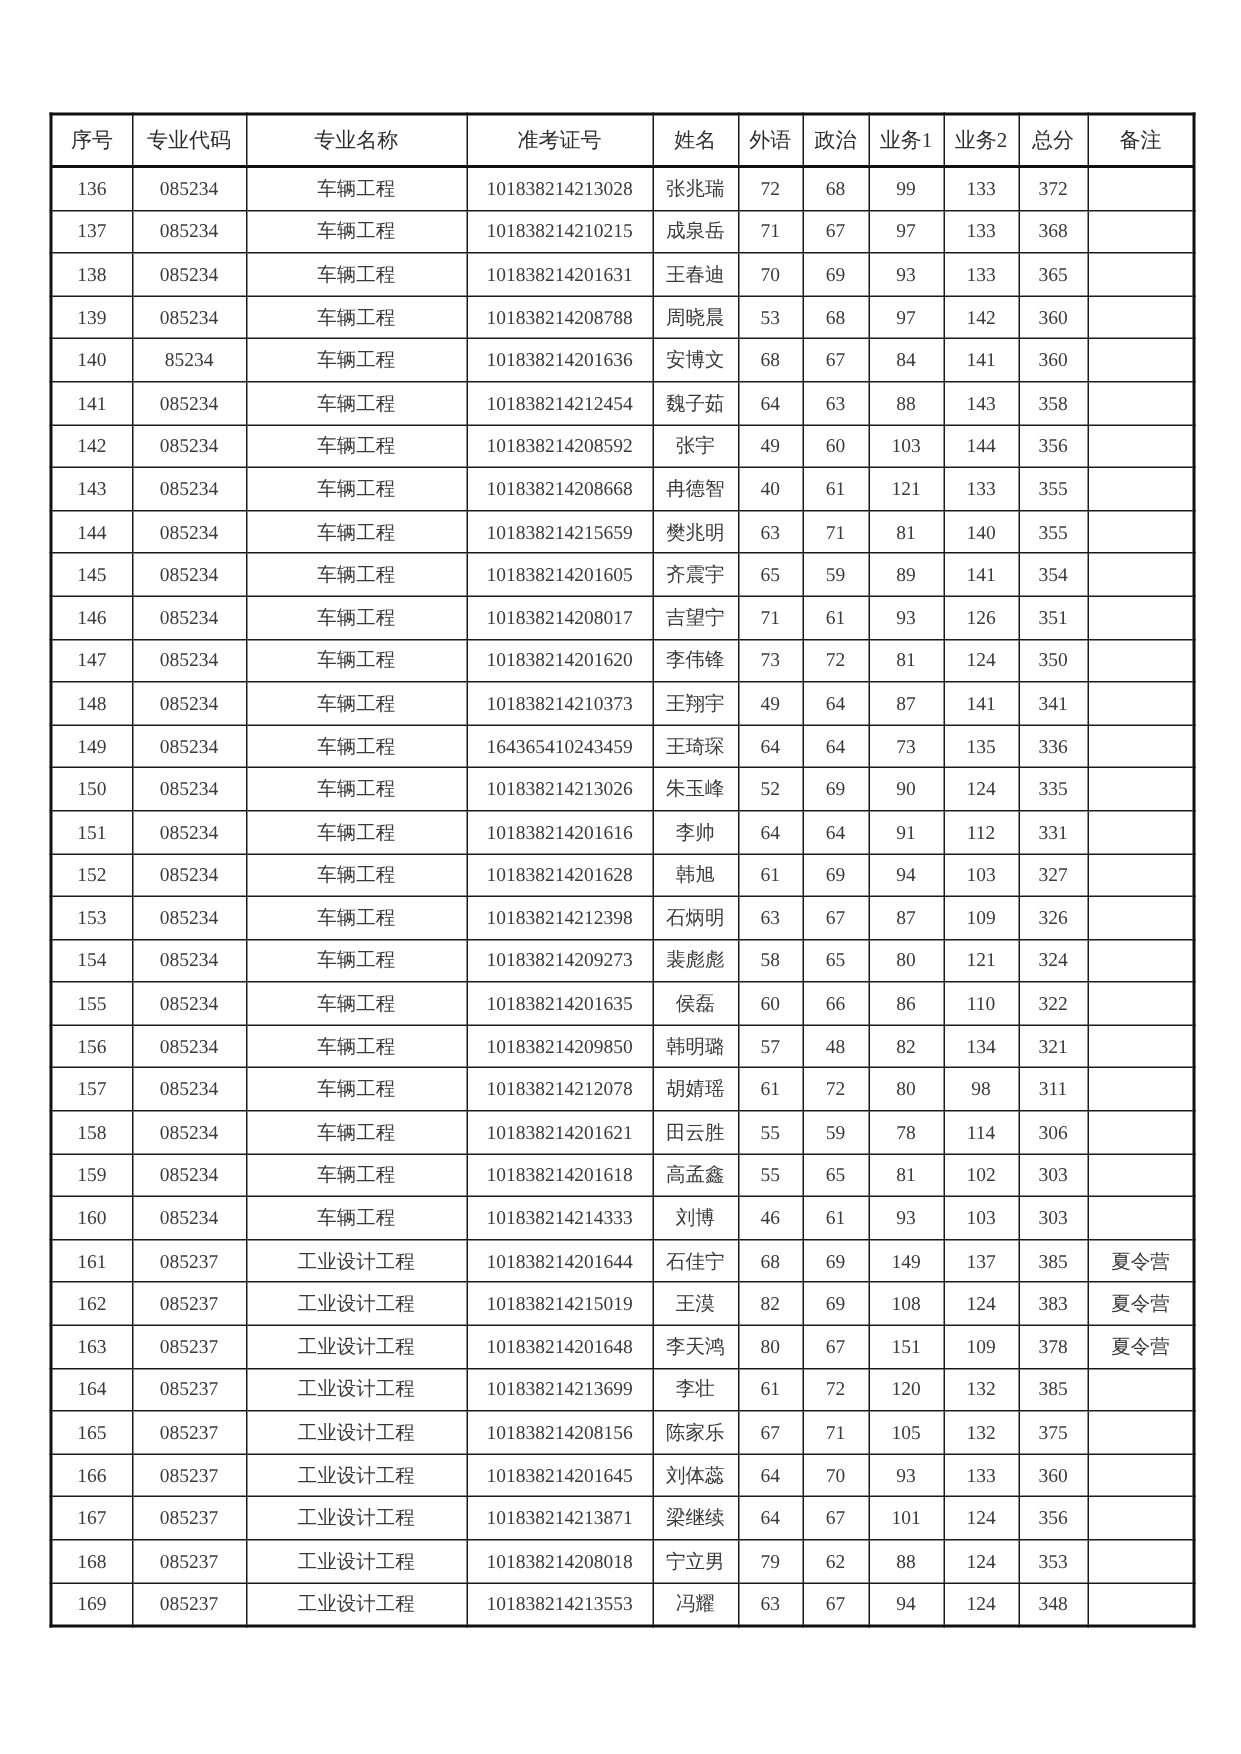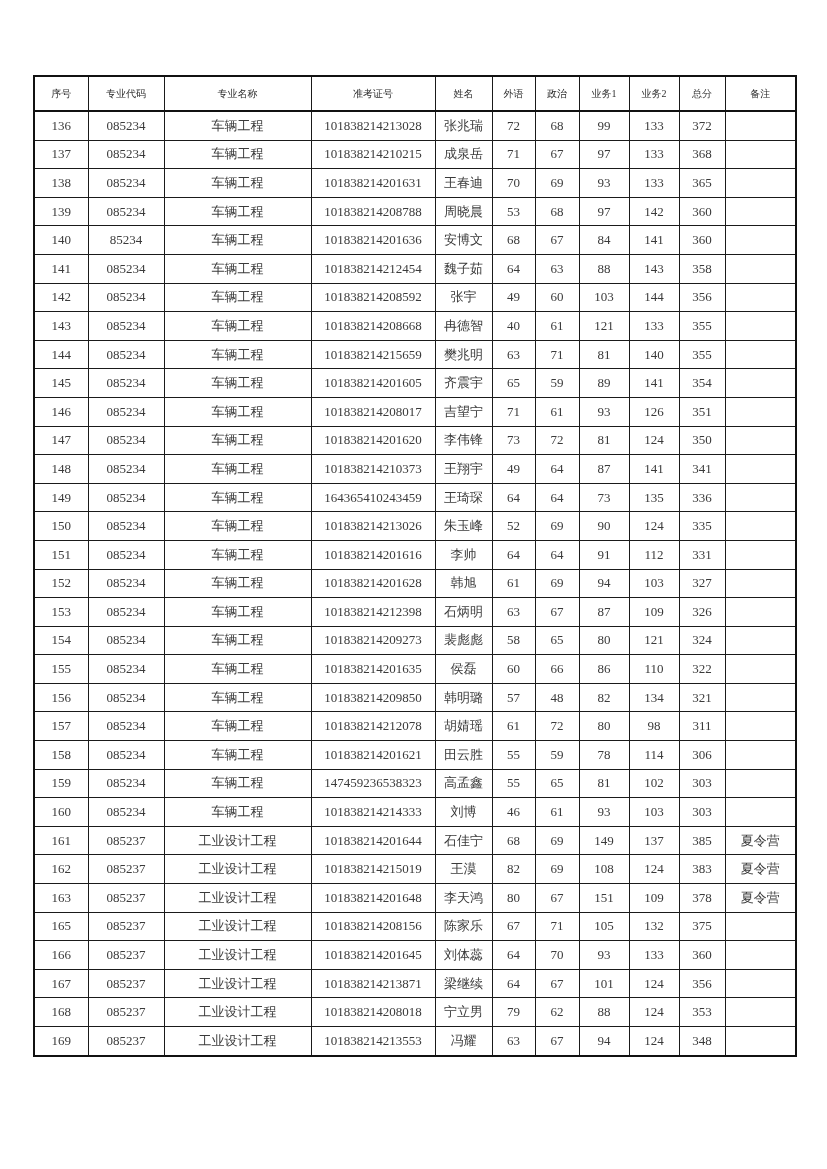--- a/index.html
+++ b/index.html
@@ -35,21 +35,21 @@
     border: 1px solid #1a1a1a;
   }
   table.score-table {
     border: 2px solid #111111;
   }
   table.score-table thead tr {
     border-bottom: 2px solid #111111;
   }
   table.score-table th {
     height: 33px;
-    font-size: 10px;
+    font-size: 14px;
     font-weight: normal;
     text-align: center;
     vertical-align: middle;
     color: #2e2e2e;
     padding: 0 2px;
     overflow: hidden;
     white-space: nowrap;
   }
   table.score-table td {
     height: 27.6px;
@@ -392,21 +392,21 @@
           <td>59</td>
           <td>78</td>
           <td>114</td>
           <td>306</td>
           <td></td>
         </tr>
         <tr>
           <td>159</td>
           <td>085234</td>
           <td>车辆工程</td>
-          <td>147459236538323</td>
+          <td>101838214201618</td>
           <td>高孟鑫</td>
           <td>55</td>
           <td>65</td>
           <td>81</td>
           <td>102</td>
           <td>303</td>
           <td></td>
         </tr>
         <tr>
           <td>160</td>
@@ -454,20 +454,33 @@
           <td>101838214201648</td>
           <td>李天鸿</td>
           <td>80</td>
           <td>67</td>
           <td>151</td>
           <td>109</td>
           <td>378</td>
           <td>夏令营</td>
         </tr>
         <tr>
+          <td>164</td>
+          <td>085237</td>
+          <td>工业设计工程</td>
+          <td>101838214213699</td>
+          <td>李壮</td>
+          <td>61</td>
+          <td>72</td>
+          <td>120</td>
+          <td>132</td>
+          <td>385</td>
+          <td></td>
+        </tr>
+        <tr>
           <td>165</td>
           <td>085237</td>
           <td>工业设计工程</td>
           <td>101838214208156</td>
           <td>陈家乐</td>
           <td>67</td>
           <td>71</td>
           <td>105</td>
           <td>132</td>
           <td>375</td>

